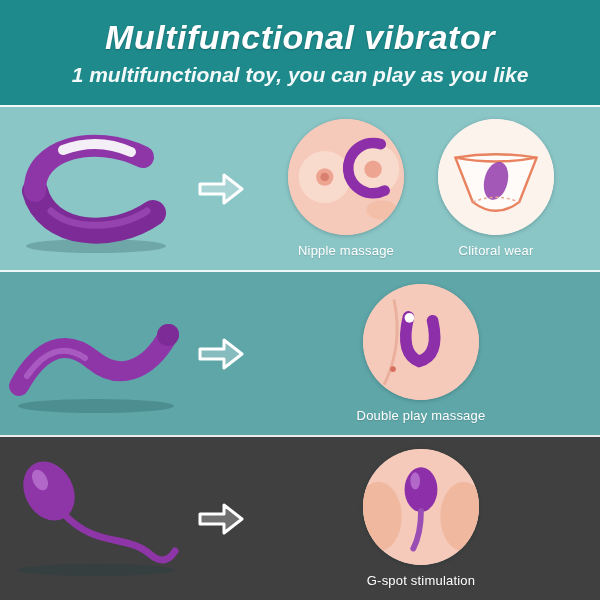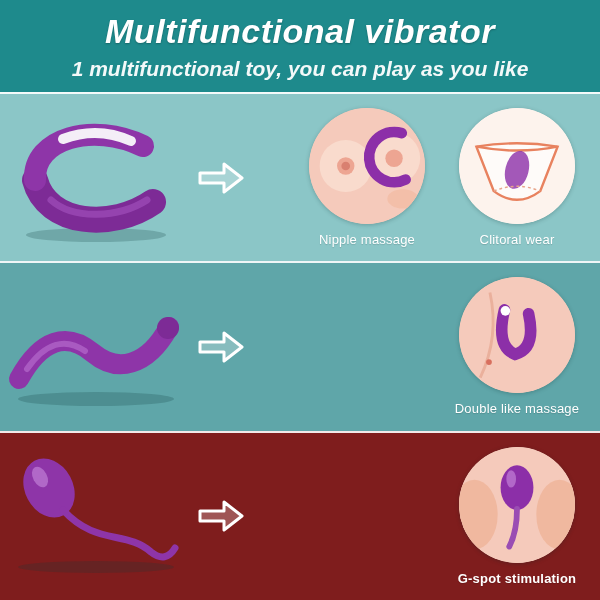--- a/index.html
+++ b/index.html
@@ -3,40 +3,40 @@
 <meta charset="utf-8">
 <style>
   * { margin: 0; padding: 0; box-sizing: border-box; }
   body { font-family: "Liberation Sans", sans-serif; background: #dfe8e8; }
   .poster {
     width: 600px; height: 600px; overflow: hidden; position: relative;
     display: flex; flex-direction: column;
   }
   
   .header {
-    height: 92px; background: #1e8a8c; color: #fff;
+    height: 105px; background: #1e8a8c; color: #fff;
     display: flex; flex-direction: column; align-items: center; justify-content: center;
     gap: 6px;
   }
   .header h1 {
     font-size: 34px; font-weight: bold; font-style: italic; letter-spacing: .5px;
     text-shadow: 0 1px 2px rgba(0,0,0,.25);
   }
   .header p { font-size: 21px; font-style: italic; font-weight: bold; opacity: .95; }
   
   .row {
     flex: 1; display: flex; align-items: center;
     border-top: 2px solid rgba(255,255,255,.9);
   }
   .row1 { background: #8bc6c7; }
   .row2 { background: #5fa6a9; }
-  .row3 { background: #7f1d1d; font-weight: bold; }
+  .row3 { background: #404040; }
   .device-col { width: 192px; display: flex; justify-content: center; align-items: center; }
   .arrow-col  { width: 58px; display: flex; justify-content: center; align-items: center; }
-  .figures    { flex: 1; display: flex; justify-content: flex-end; align-items: center; padding-right: 8px; }
+  .figures    { flex: 1; display: flex; justify-content: center; align-items: center; padding-right: 8px; }
   figure { display: flex; flex-direction: column; align-items: center; width: 150px; }
   .circle {
     width: 116px; height: 116px; border-radius: 50%;
     overflow: hidden; box-shadow: 0 1px 4px rgba(0,40,40,.25);
     background: #f5cabb;
   }
   .circle svg { display: block; width: 116px; height: 116px; }
   figcaption {
     margin-top: 8px; color: #fff; font-size: 13px; letter-spacing: .2px;
     text-shadow: 0 1px 1px rgba(0,0,0,.15); white-space: nowrap;
@@ -117,21 +117,21 @@
       <figure>
         <div class="circle">
           <svg viewBox="0 0 120 120">
             <circle cx="60" cy="60" r="60" fill="#f5cabb"></circle>
             <path d="M22 104 Q42 62 32 16" stroke="#eab09c" stroke-width="3" fill="none"></path>
             <path d="M47 34 Q38 72 58 80 Q80 74 72 38" fill="none" stroke="#8c2fa8" stroke-width="12" stroke-linecap="round"></path>
             <circle cx="48" cy="35" r="5" fill="#ffffff"></circle>
             <circle cx="31" cy="88" r="3" fill="#d86f5e"></circle>
           </svg>
         </div>
-        <figcaption>Double like massage</figcaption>
+        <figcaption>Double play massage</figcaption>
       </figure>
     </div>
   </div>
 
   <div class="row row3">
     <div class="device-col">
       <svg width="190" height="140" viewBox="0 0 190 140">
         <ellipse cx="95" cy="121" rx="78" ry="6" fill="rgba(15,60,60,0.22)"></ellipse>
         <ellipse cx="48" cy="42" rx="24" ry="31" transform="rotate(-28 48 42)" fill="#8e35a8"></ellipse>
         <ellipse cx="39" cy="31" rx="7" ry="11" transform="rotate(-28 39 31)" fill="#c07fd6" opacity="0.7"></ellipse>

